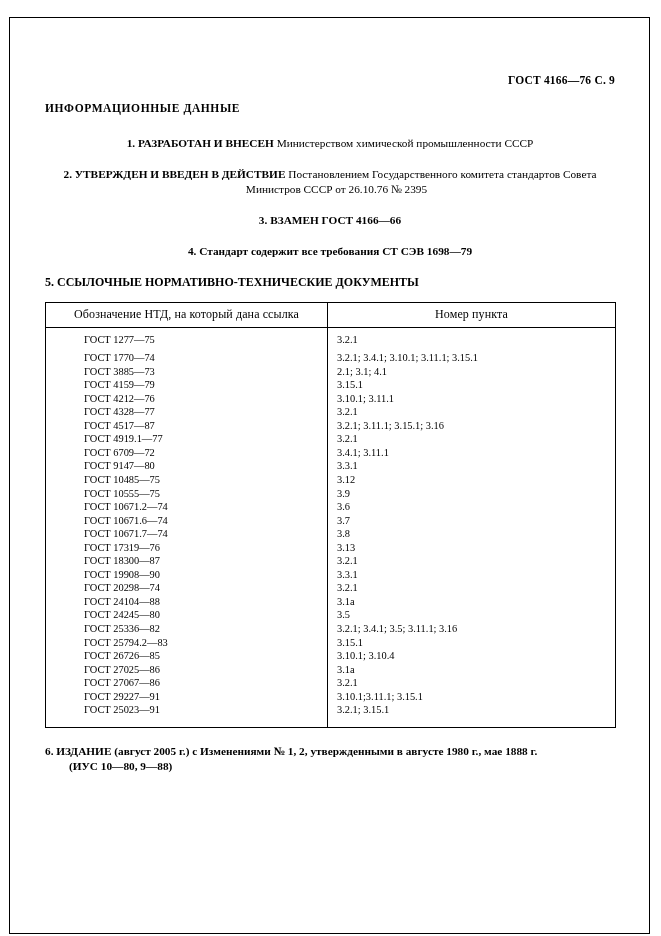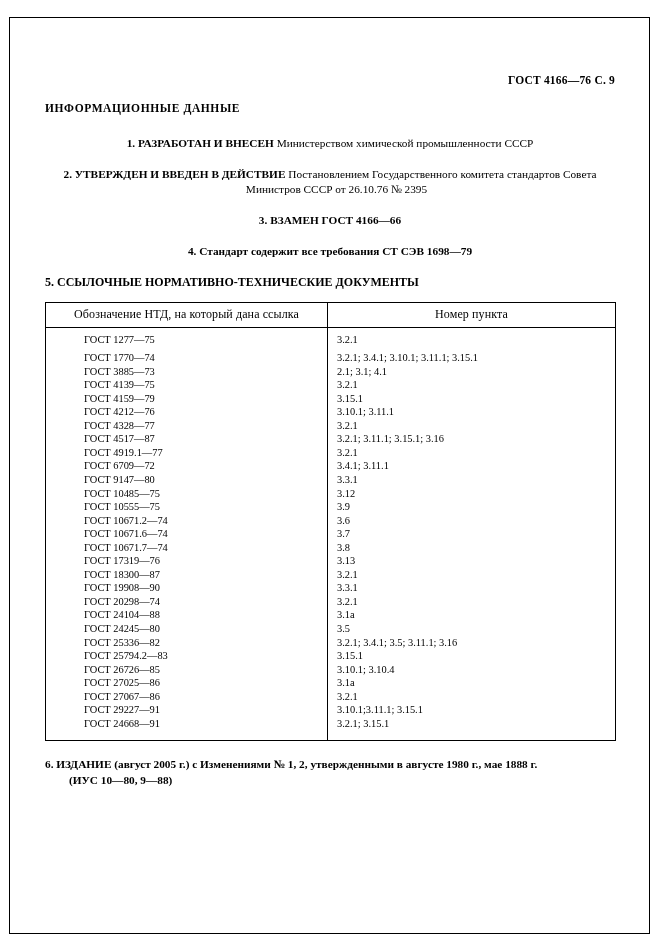--- a/index.html
+++ b/index.html
@@ -208,28 +208,20 @@
         <tr class="body-row">
           <td>
               <div class="cell-inner">ГОСТ 3885—73</div>
             </td>
           <td>
               <div class="cell-inner right">2.1; 3.1; 4.1</div>
             </td>
         </tr>
         <tr class="body-row">
           <td>
-              <div class="cell-inner">ГОСТ 4139—75</div>
-            </td>
-          <td>
-              <div class="cell-inner right">3.2.1</div>
-            </td>
-        </tr>
-        <tr class="body-row">
-          <td>
               <div class="cell-inner">ГОСТ 4159—79</div>
             </td>
           <td>
               <div class="cell-inner right">3.15.1</div>
             </td>
         </tr>
         <tr class="body-row">
           <td>
               <div class="cell-inner">ГОСТ 4212—76</div>
             </td>
@@ -408,21 +400,21 @@
         <tr class="body-row">
           <td>
               <div class="cell-inner">ГОСТ 29227—91</div>
             </td>
           <td>
               <div class="cell-inner right">3.10.1;3.11.1; 3.15.1</div>
             </td>
         </tr>
         <tr class="body-row last-row bottom-line">
           <td>
-              <div class="cell-inner">ГОСТ 24668—91</div>
+              <div class="cell-inner">ГОСТ 25023—91</div>
             </td>
           <td>
               <div class="cell-inner right">3.2.1; 3.15.1</div>
             </td>
         </tr>
       </tbody>
     </table>
 
     <div class="footer-item">
       <span>6.</span>

